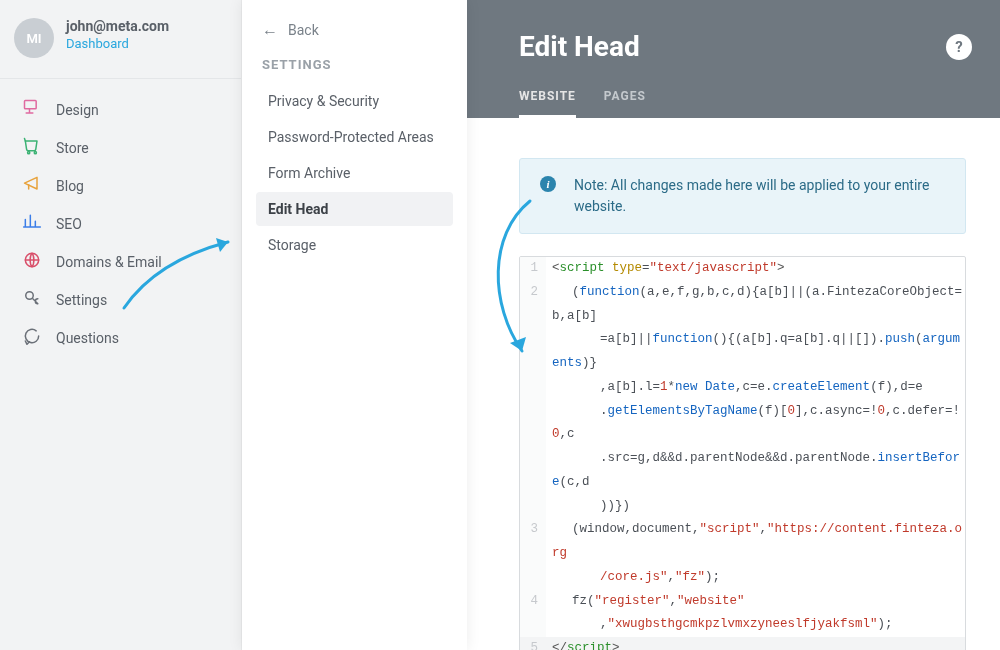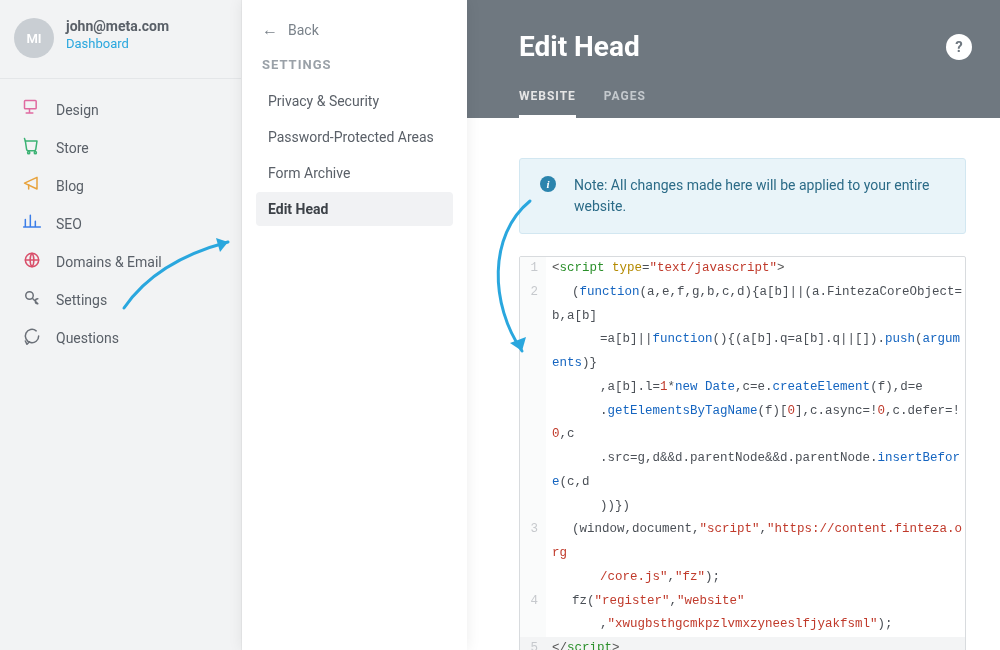--- a/index.html
+++ b/index.html
@@ -143,20 +143,21 @@
     <div class="back-row">
       <span class="arrow">←</span>
       <span>Back</span>
     </div>
     <div class="settings-title">SETTINGS</div>
     <div id="settings-list">
         <div class="settings-item">Privacy &amp; Security</div>
         <div class="settings-item">Password-Protected Areas</div>
         <div class="settings-item">Form Archive</div>
         <div class="settings-item active">Edit Head</div>
+        <div class="settings-item">Storage</div>
       </div>
   </aside>
 
   <section class="main">
     <header class="main-header">
       <div class="help-badge">?</div>
       <h1 class="main-title">Edit Head</h1>
       <nav class="tabs" id="tabs">
           <div class="tab active">WEBSITE</div>
           <div class="tab">PAGES</div>

